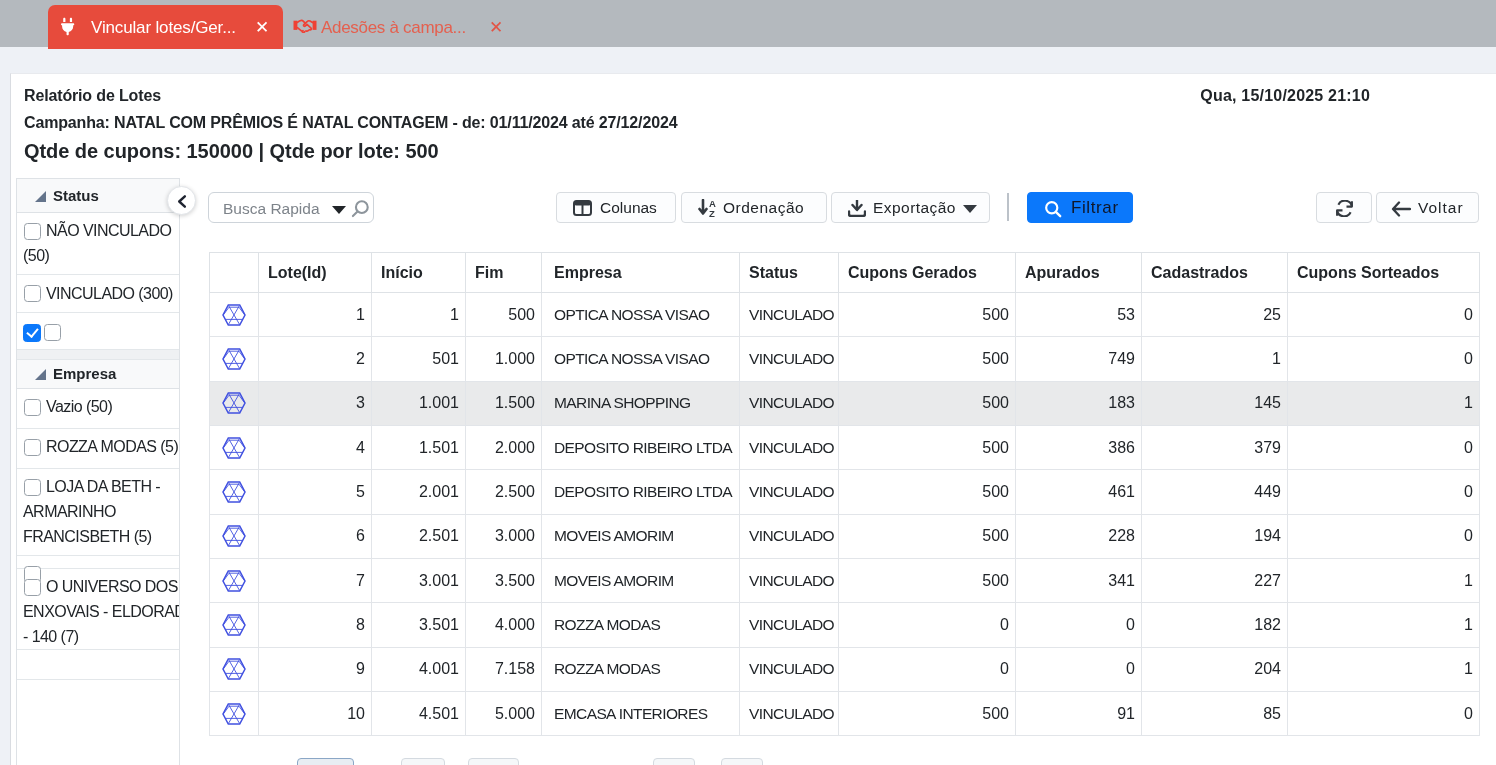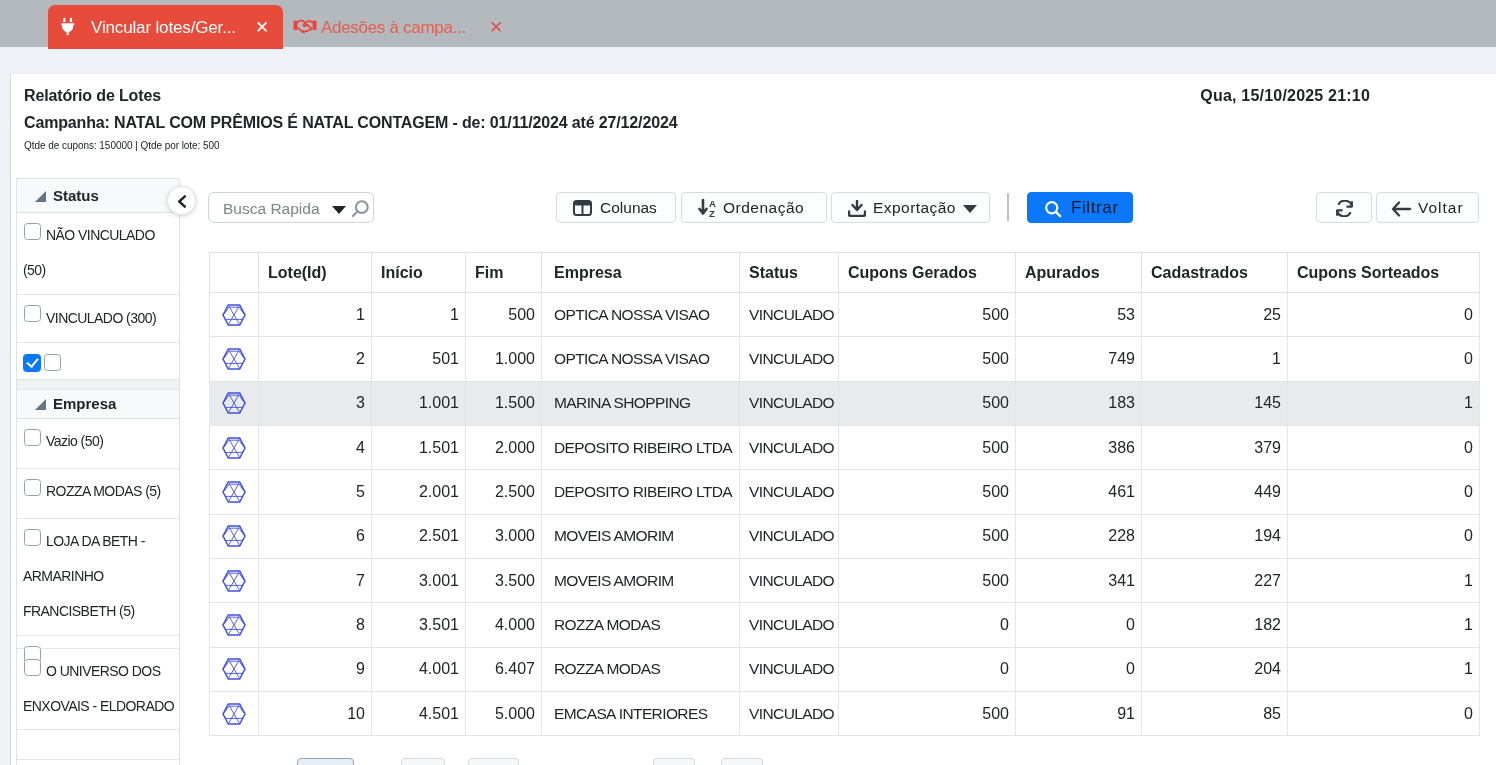--- a/index.html
+++ b/index.html
@@ -15,28 +15,28 @@
   .tab2 { position:absolute; left:292px; top:0; height:47px; color:#e4604f; }
   .tab2 .txt { position:absolute; left:29px; top:18px; font-size:17px; letter-spacing:-0.3px; white-space:nowrap; color:#e4604f; }
   .tab2 .x { position:absolute; left:197px; top:17px; font-size:17px; color:#e25445; }
 
   
   .panel { position:absolute; left:10px; top:73px; width:1486px; height:692px; background:#fff; border-left:1px solid #d9dce1; border-top:1px solid #e8eaee; }
 
   .h-title { position:absolute; left:24px; top:87px; font-size:16px; font-weight:bold; letter-spacing:-0.15px; }
   .h-date  { position:absolute; right:126px; top:87px; font-size:16px; font-weight:bold; letter-spacing:0.2px; }
   .h-camp  { position:absolute; left:24px; top:114px; font-size:16px; font-weight:bold; letter-spacing:-0.15px; }
-  .h-qtde  { position:absolute; left:24px; top:140px; font-size:10px; font-weight:normal; letter-spacing:-0.05px; }
+  .h-qtde  { position:absolute; left:24px; top:140px; font-size:20px; font-weight:bold; letter-spacing:-0.05px; }
 
   
   .sidebar { position:absolute; left:16px; top:178px; width:164px; height:587px; background:#fff; border:1px solid #dee2e6; border-bottom:none; overflow:hidden; }
   .sb-head { position:relative; height:33.5px; background:#f8f9fa; border-bottom:1px solid #dee2e6; font-weight:bold; font-size:15px; line-height:33px; padding-left:36px; }
   .sb-head .tri { position:absolute; left:18px; top:12px; width:0; height:0; border-left:11px solid transparent; border-bottom:11px solid #64748b; }
   .sb-item { position:relative; border-bottom:1px solid #e3e7ea; padding:5.5px 2px 6px 6px; }
-  .sb-item .txt { font-size:14px; letter-spacing:-0.55px; line-height:35px; text-indent:23px; white-space:nowrap; }
+  .sb-item .txt { font-size:16px; letter-spacing:-0.55px; line-height:25px; text-indent:23px; white-space:nowrap; }
   .sb-item .cb { position:absolute; left:7px; top:10px; }
   .cb { display:inline-block; width:17px; height:17px; border:1.5px solid #98a0a8; border-radius:3.5px; background:#fff; }
   .cb-blue { width:18px; height:18px; border-color:#0b78fb; background:#0b78fb; position:relative; }
   .cb-blue:after { content:""; position:absolute; left:4.5px; top:1.5px; width:5px; height:9px; border:solid #fff; border-width:0 2.5px 2.5px 0; transform:rotate(40deg); }
   .sb-gap { height:10px; background:#eff1f3; border-bottom:1px solid #e3e7ea; }
   .collapse-btn { position:absolute; left:167px; top:186px; width:29px; height:29px; border-radius:50%; background:#fff; border:1px solid #e2e5e9; box-shadow:0 1px 4px rgba(0,0,0,.18); z-index:5; }
   .collapse-btn svg { position:absolute; left:7px; top:7px; }
 
   
   .busca { position:absolute; left:208px; top:192px; width:166px; height:31px; border:1px solid #ced4da; border-radius:6px; background:#fff; }
@@ -349,21 +349,21 @@
         <td class="n">0</td>
         <td class="n">182</td>
         <td class="n">1</td>
       </tr>
     <tr>
         <td class="ic"><svg width="24" height="22" style="display:inline-block;vertical-align:middle">
             <use href="#hex"></use>
           </svg></td>
         <td class="n">9</td>
         <td class="n">4.001</td>
-        <td class="n">6.407</td>
+        <td class="n">7.158</td>
         <td class="t" style="padding-left:12px">ROZZA MODAS</td>
         <td class="t">VINCULADO</td>
         <td class="n">0</td>
         <td class="n">0</td>
         <td class="n">204</td>
         <td class="n">1</td>
       </tr>
     <tr>
         <td class="ic"><svg width="24" height="22" style="display:inline-block;vertical-align:middle">
             <use href="#hex"></use>

